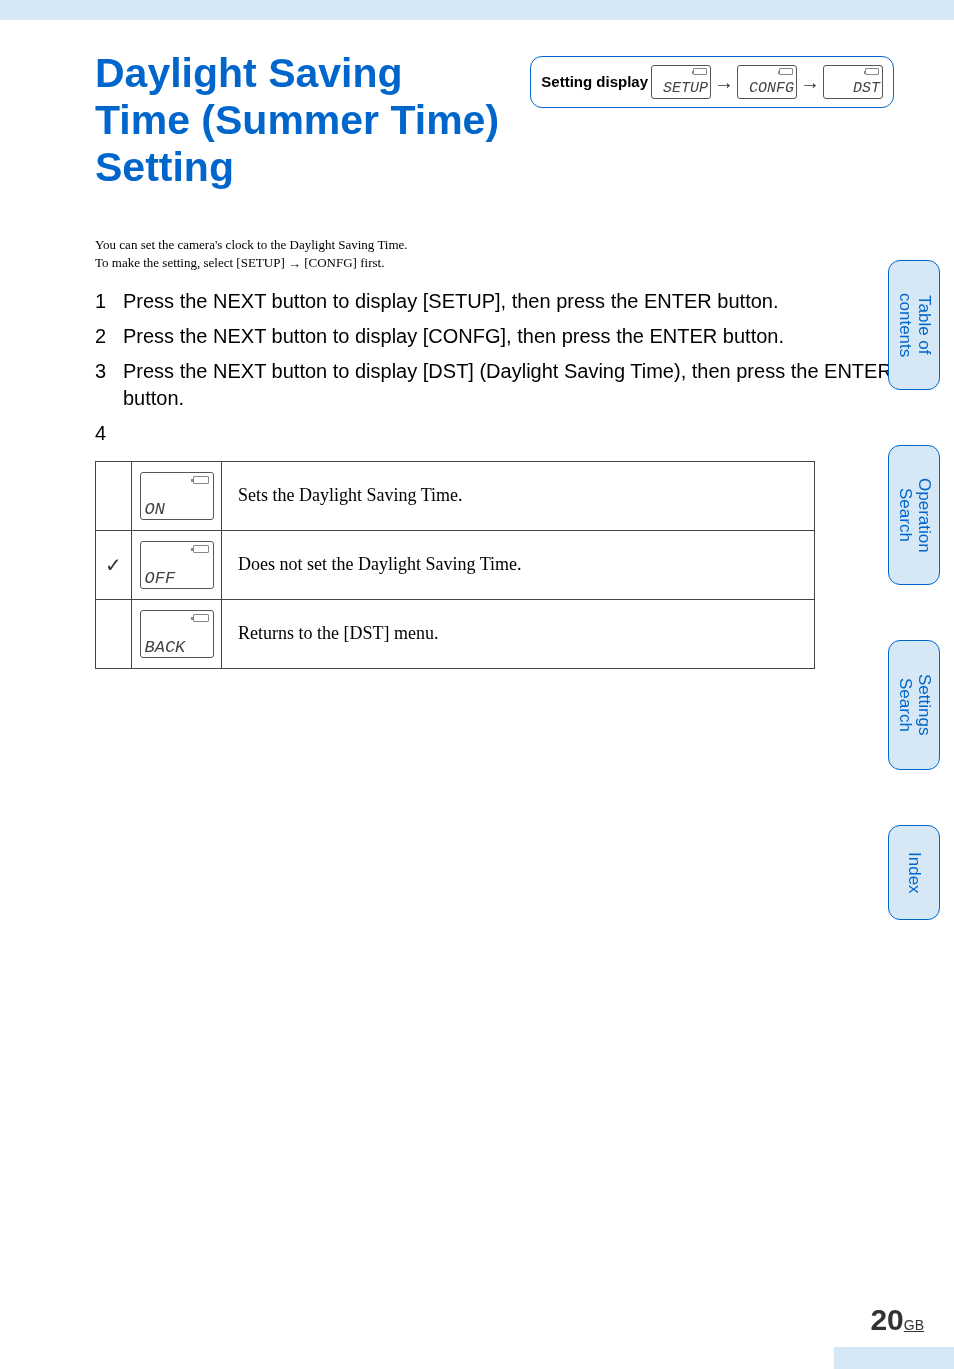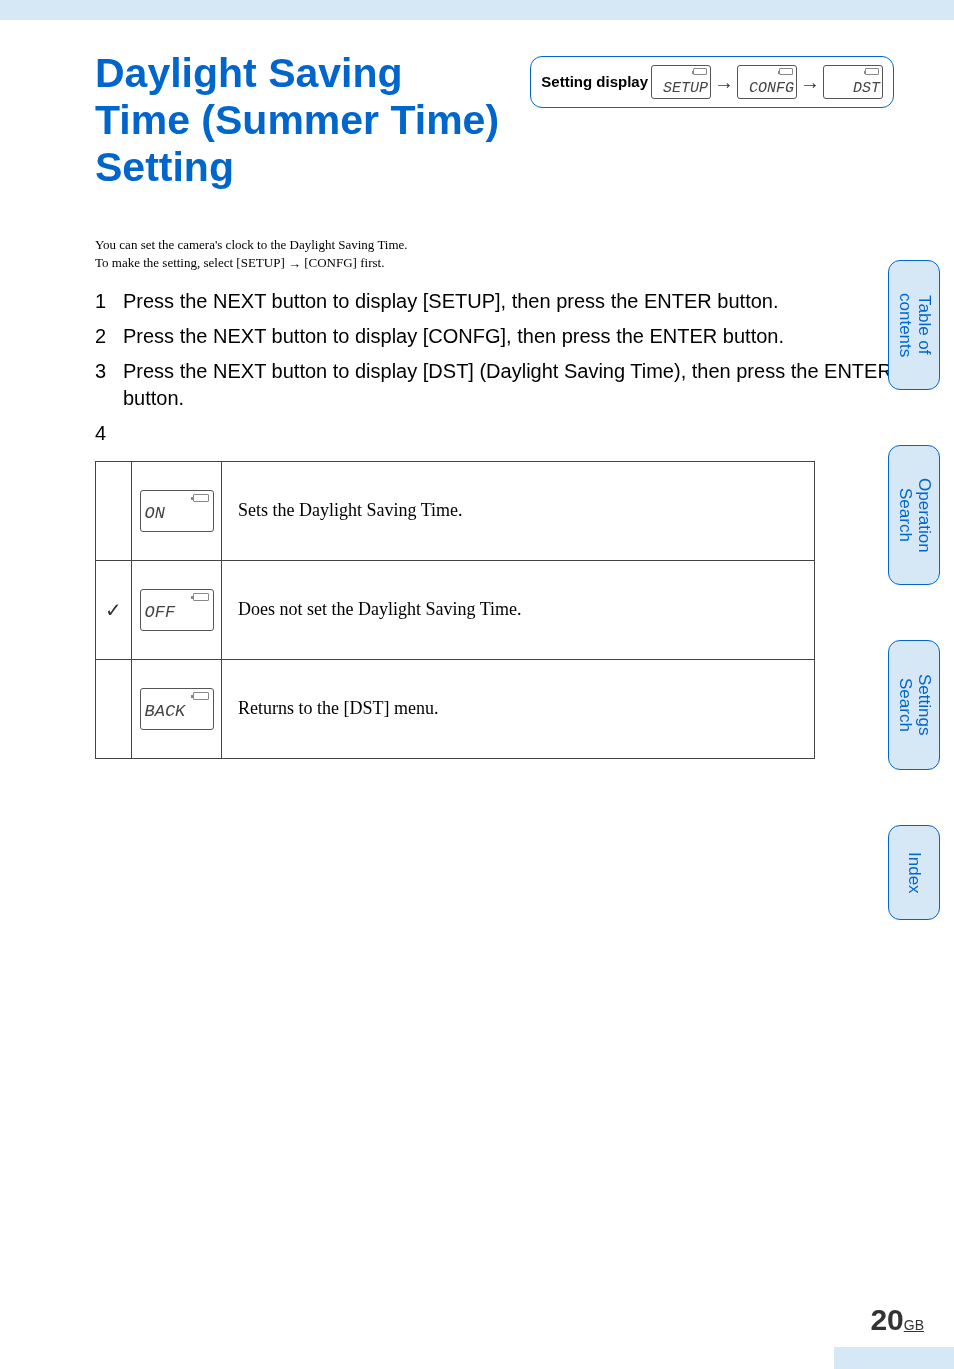--- a/index.html
+++ b/index.html
@@ -76,27 +76,27 @@
     font-size: 18px;
   }
   table.options td.mark { width: 36px; text-align: center; font-size: 20px; color: #333; }
   table.options td.icon-cell { width: 90px; text-align: center; padding: 10px 6px; }
   table.options td.desc { padding: 0 16px; }
 
   .lcd-opt {
     border: 1.5px solid #555;
     border-radius: 3px;
     width: 74px;
-    height: 42px;
-    margin: 18px auto;
+    height: 48px;
+    margin: 0 auto;
     position: relative;
     display: flex;
     align-items: flex-end;
     justify-content: flex-start;
-    padding: 0 3px 8px 4px;
+    padding: 0 3px 0 4px;
     font-family: "Courier New", monospace;
     font-style: italic;
     font-size: 17px;
     letter-spacing: 0px;
     color: #444;
   }
   .lcd-opt .batt {
     position: absolute;
     top: 3px; right: 4px;
     width: 16px; height: 8px;

